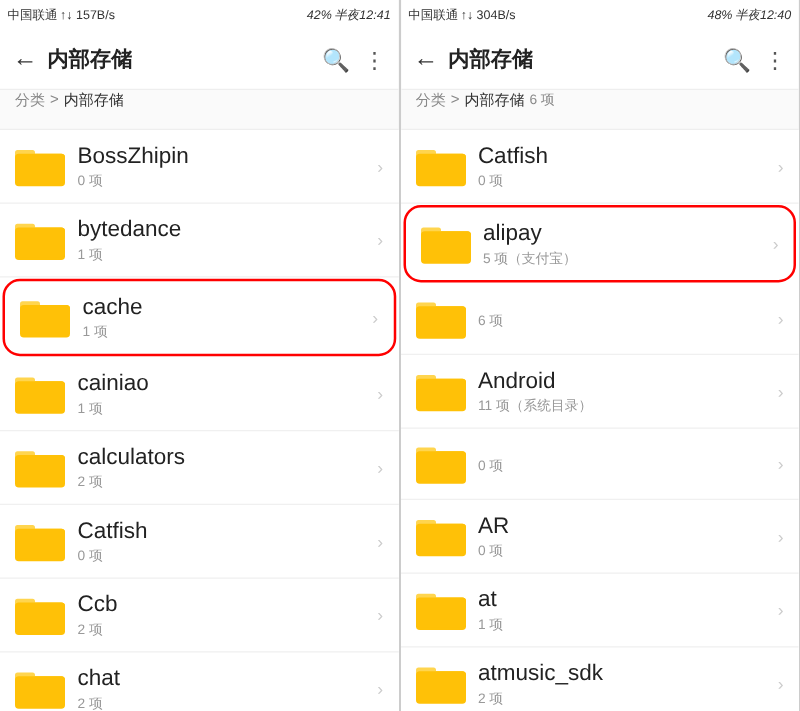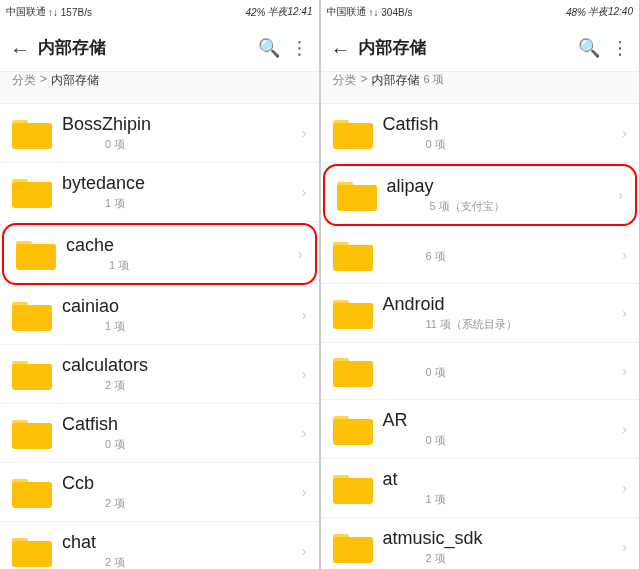--- a/index.html
+++ b/index.html
@@ -108,21 +108,20 @@
     .file-info { flex: 1; }
     .file-name {
       font-size: 18px;
       color: #222;
       font-weight: 500;
     }
     .file-count {
       font-size: 11px;
       color: #999;
       margin-top: 2px;
-      margin-left: 43px;
     }
     .chevron {
       color: #ccc;
       font-size: 14px;
     }
 
     .divider {
       width: 1px;
       height: 569px;
       background: #ccc;

